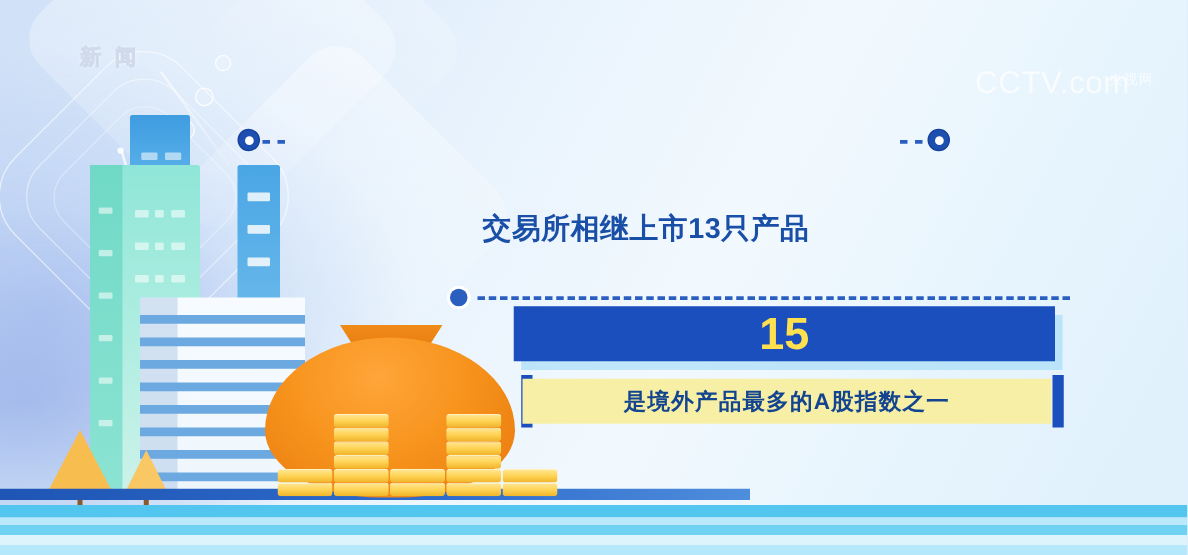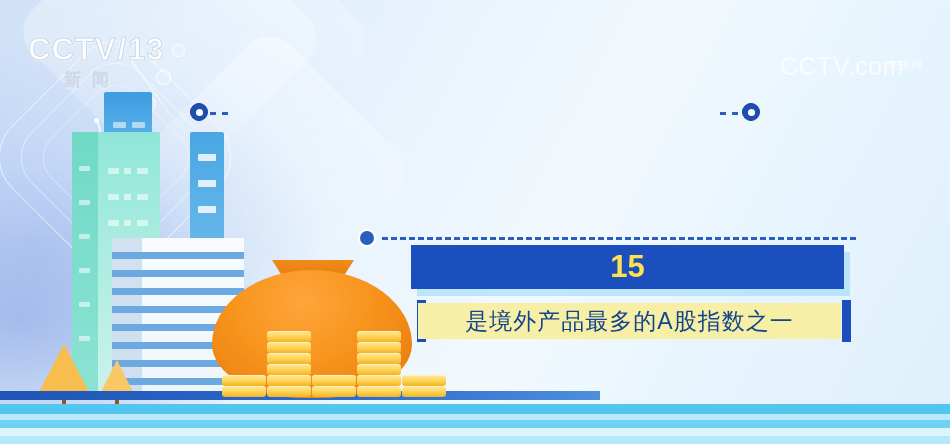--- a/index.html
+++ b/index.html
@@ -169,28 +169,28 @@
   }
   .body-text .ln{ display:block; white-space:nowrap; }
 
   .bluebar{
     position:absolute; left:411px; top:245px; width:433px; height:44px;
     background:#1b4fbd;
     display:flex; align-items:center; justify-content:center;
     box-shadow:6px 7px 0 rgba(150,215,245,.55);
   }
   .bluebar .t1{ color:#fff; font-size:25px; font-weight:700; letter-spacing:1px; }
-  .bluebar .num{ color:#ffe14f; font-size:31px; font-weight:700; padding:0 1px;text-align:right; }
+  .bluebar .num{ color:#ffe14f; font-size:36px; font-weight:700; padding:0 1px;text-align:right; }
 
   .yellowbar{
     position:absolute; left:418px; top:303px; width:423px; height:36px;
     background:#f8efa6; display:flex; align-items:center; justify-content:center;
   }
   .ytick{ position:absolute; top:300px; width:9px; height:42px; background:#1b4fbd; }
-  .yellowbar .t2{ color:#12448f; font-size:23px; font-weight:400; letter-spacing:1px; }
+  .yellowbar .t2{ color:#12448f; font-size:18px; font-weight:700; letter-spacing:1px; }
 </style>
 </head>
 <body>
 
 <div id="stage">
 
   <div class="bg-wave-left"></div>
   <div class="bg-wave-left2"></div>
   <div class="softpanel p1"></div>
   <div class="softpanel p2"></div>
@@ -311,35 +311,33 @@
     <span style="bottom:8px;  height:8px;  background:#ddf4fd;"></span>
     <span style="bottom:0;    height:8px;  background:#b5e8fa;"></span>
   </div>
 
   <div class="node ring" style="left:190px; top:103px;"></div>
   <div class="dash-h" style="left:210px; top:112px; width:18px;"></div>
   <div class="dash-h" style="left:720px; top:112px; width:18px;"></div>
   <div class="node ring" style="left:742px; top:103px;"></div>
 
   <div class="body-text">
+    <span class="ln">交易所相继上市13只产品</span>
   </div>
 
   <div class="node" style="left:360px; top:231px; width:14px; height:14px; background:#2a5fc0; box-shadow:0 0 0 2.5px rgba(255,255,255,.95);"></div>
   <div class="dash-h" style="left:382px; top:237px; width:474px;"></div>
 
   <div class="bluebar">
     <span class="num">15</span>
   </div>
 
   <div class="ytick" style="left:417px;"></div>
   <div class="yellowbar">
     <span class="t2">是境外产品最多的A股指数之一</span>
   </div>
   <div class="ytick" style="left:842px;"></div>
 
   <div class="logo">
-    <div class="l1">
-      <span>CCTV</span><span class="slash">/</span><span>13</span>
-    </div>
     <div class="l2">新闻</div>
   </div>
 
 </div>
 
 </body></html>

